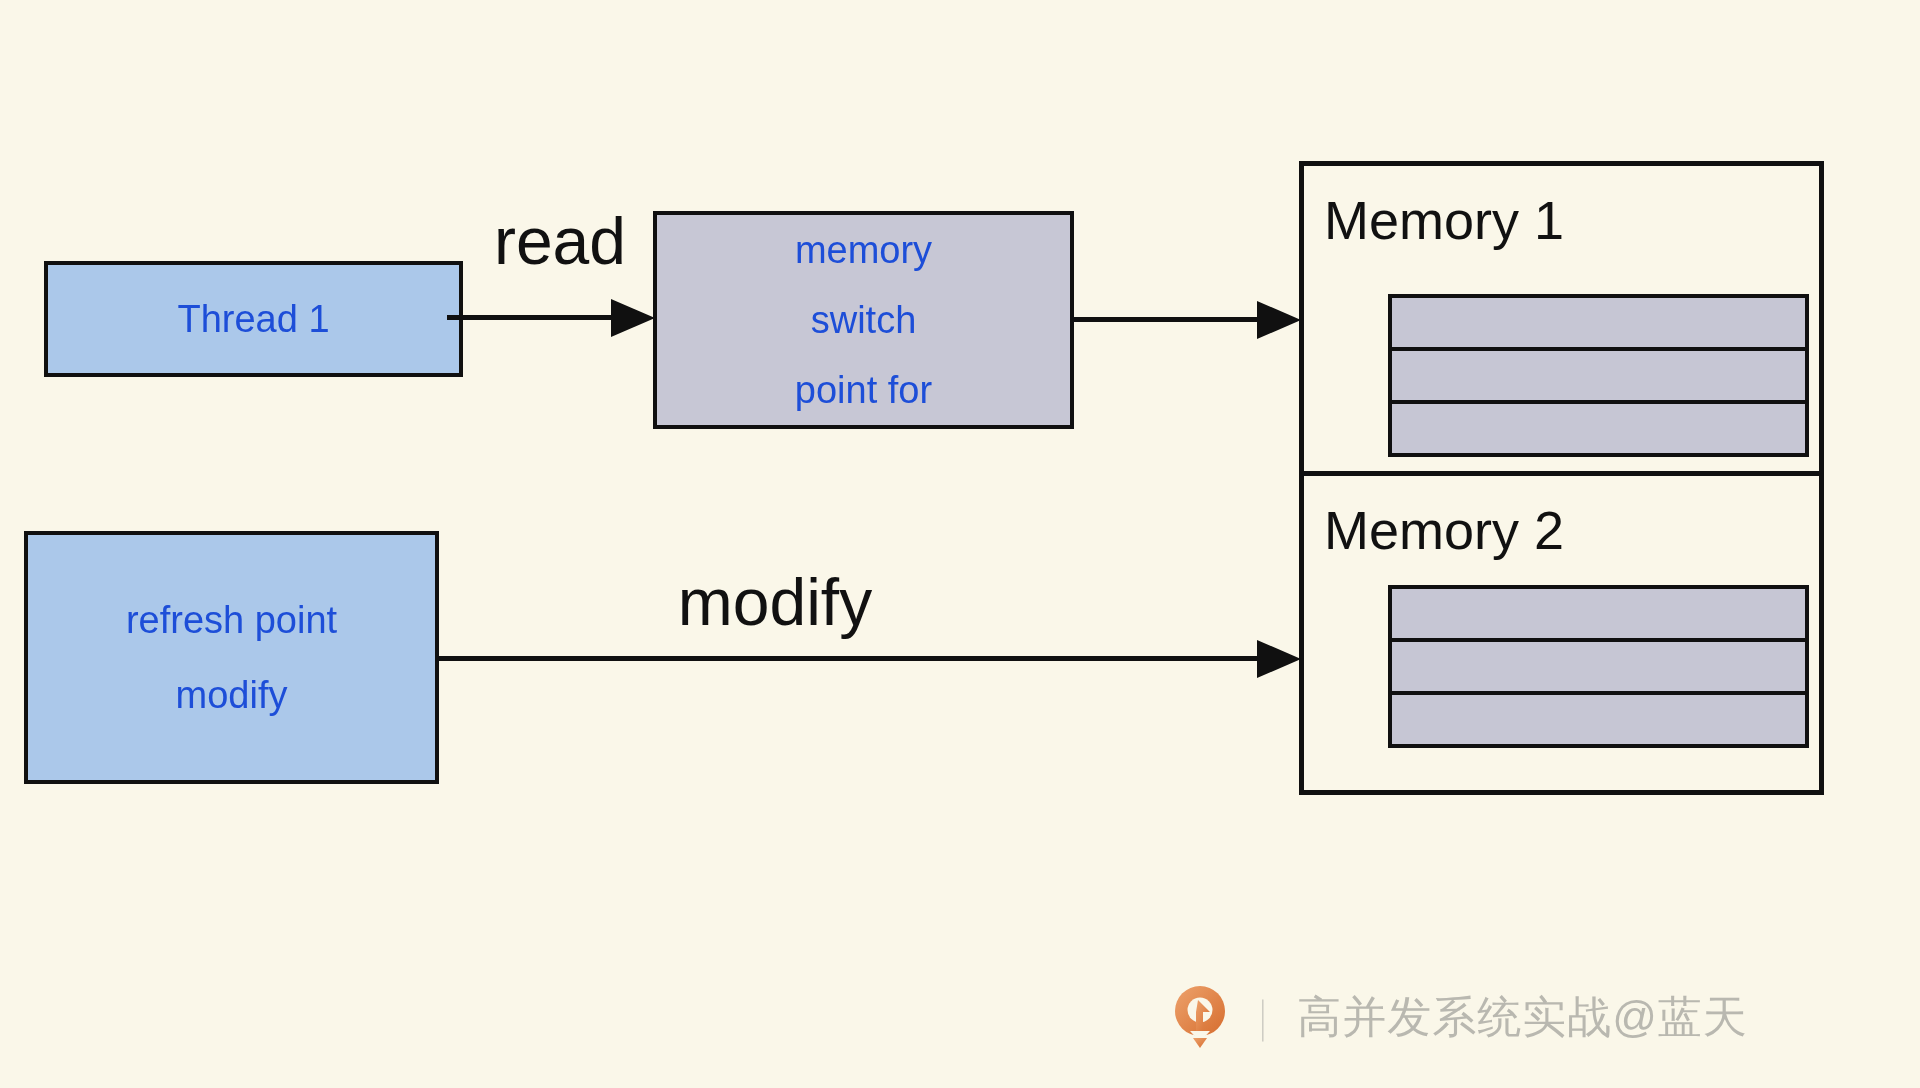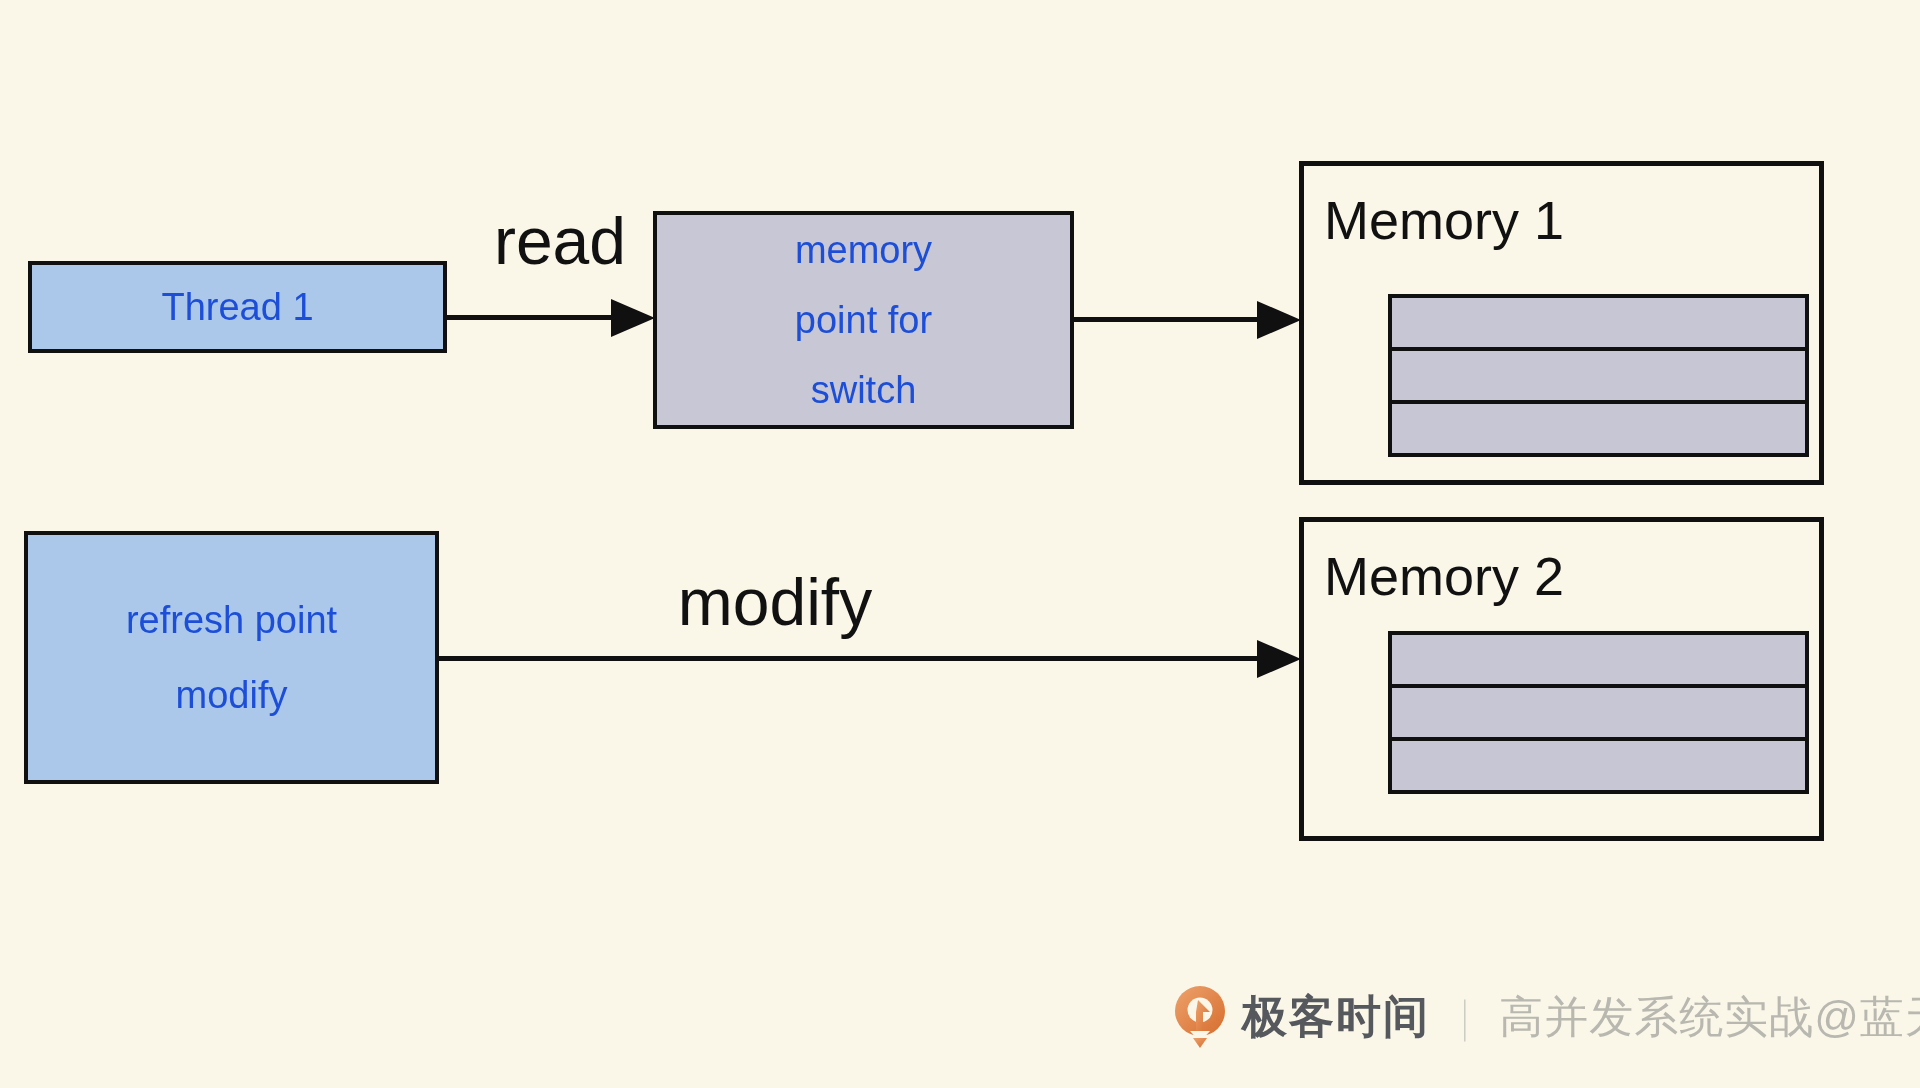--- a/index.html
+++ b/index.html
@@ -16,32 +16,32 @@
   .node{
     position:absolute;box-sizing:border-box;
     border:4px solid #101010;
     display:flex;flex-direction:column;align-items:center;justify-content:center;
     text-align:center;
     font-size:38px;line-height:72px;color:#1d4ed8;
   }
   .node-blue{background:#abc8ea;}
   .node-gray{background:#c7c7d5;}
 
-  .thread1{left:28px;top:261px;width:419px;height:92px;}
+  .thread1{left:44px;top:261px;width:419px;height:116px;}
   .switchbox{left:653px;top:211px;width:421px;height:218px;line-height:70px;}
   .refresh{left:24px;top:531px;width:415px;height:253px;line-height:75px;}
 
   
   .memory{
     position:absolute;box-sizing:border-box;
     width:525px;height:324px;
     border:5px solid #101010;background:#faf7e9;
   }
   .memory.m1{left:1299px;top:161px;}
-  .memory.m2{left:1299px;top:517px;}
+  .memory.m2{left:1299px;top:471px;}
   .mem-title{
     position:absolute;left:20px;top:22px;
     font-size:54px;line-height:64px;color:#111;
   }
   .stack{
     position:absolute;left:84px;box-sizing:border-box;
     width:421px;border:4px solid #101010;background:#c7c7d5;
   }
   .m1 .stack{top:128px;}
   .m2 .stack{top:109px;}
@@ -92,22 +92,22 @@
 
   <div class="edge-label label-read">read</div>
 
   <div class="arrow arrow-read">
     <div class="arrow-line"></div>
     <div class="arrow-head"></div>
   </div>
 
   <div class="node node-gray switchbox">
     <span>memory</span>
+    <span>switch</span>
     <span>point for</span>
-    <span>switch</span>
   </div>
 
   <div class="arrow arrow-switch-mem">
     <div class="arrow-line"></div>
     <div class="arrow-head"></div>
   </div>
 
   <div class="memory m1">
     <div class="mem-title">Memory 1</div>
     <div class="stack">
@@ -145,18 +145,17 @@
           <stop offset="0" stop-color="#eda26c"></stop>
           <stop offset="1" stop-color="#d66d2e"></stop>
         </linearGradient>
       </defs>
       <circle cx="28" cy="26" r="25" fill="url(#gk)"></circle>
       <circle cx="28" cy="25" r="12.5" fill="#faf7e9"></circle>
       <polygon points="26,15 38,27 31,27 31,46 24,46 24,27" fill="url(#gk)"></polygon>
       <polygon points="18,46 38,46 28,57" fill="#faf7e9"></polygon>
       <polygon points="21,53 35,53 28,63" fill="url(#gk)"></polygon>
     </svg>
-    <span class="brand">极客时间</span>
     <span class="divider">｜</span>
     <span class="caption">高并发系统实战@蓝天</span>
   </div>
 
 </div>
 
 </body></html>

